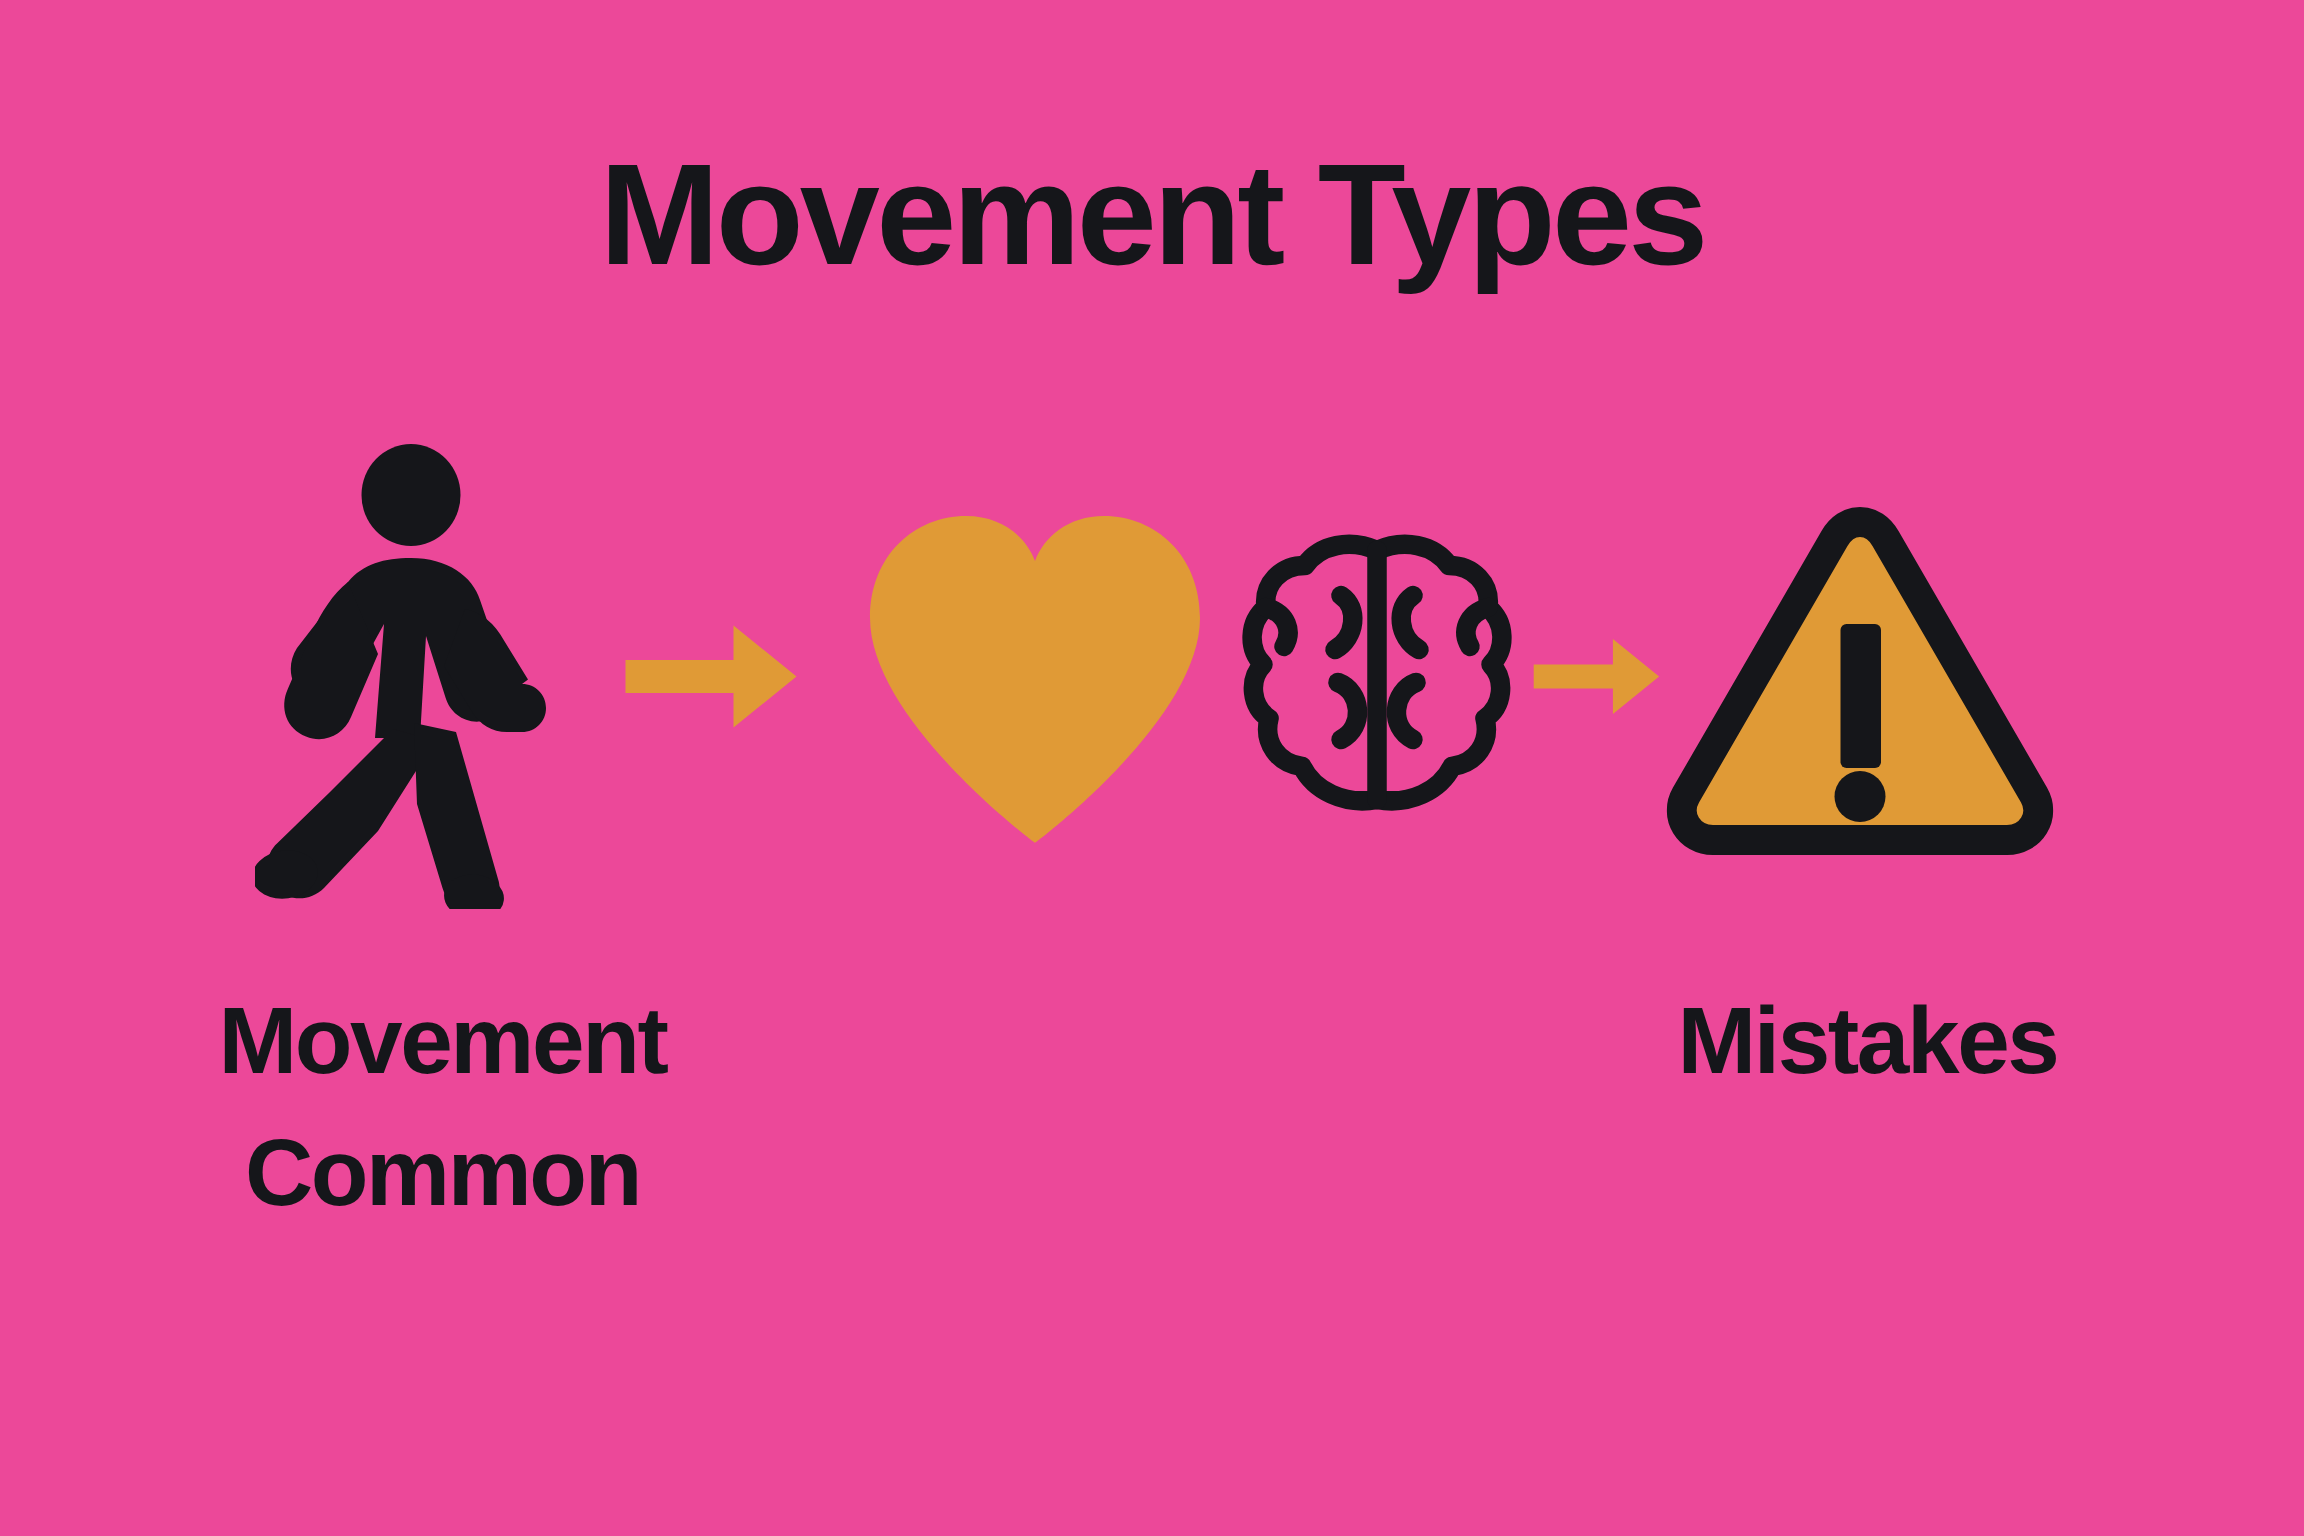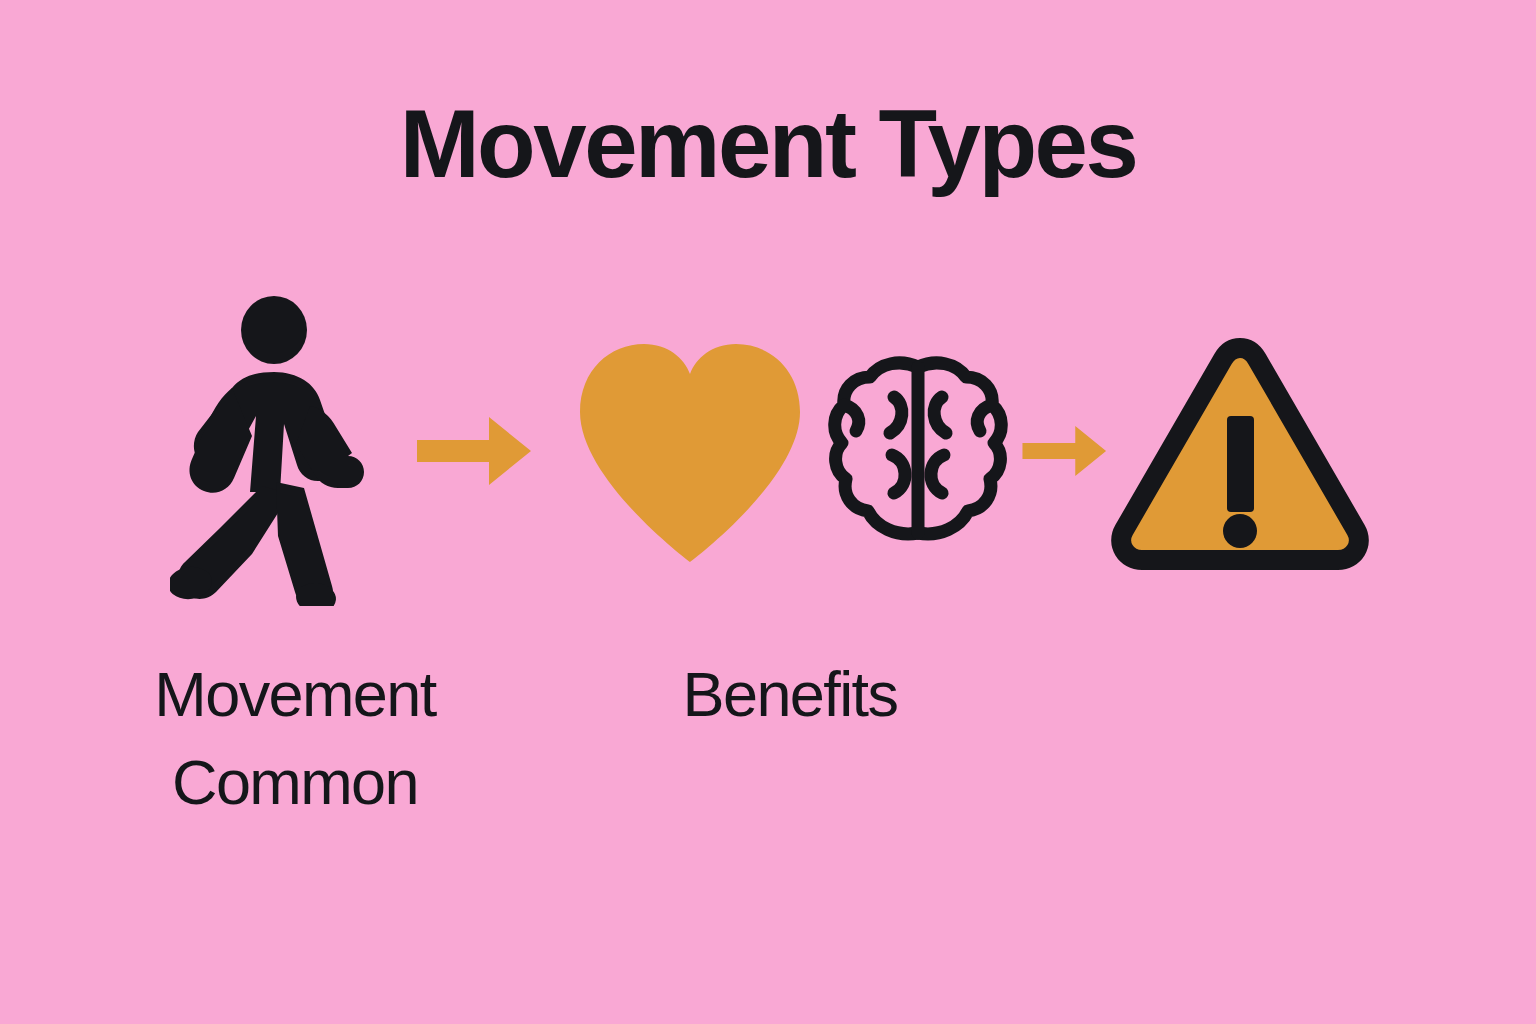--- a/index.html
+++ b/index.html
@@ -11,21 +11,21 @@
     width: 1536px;
     height: 1024px;
     background: #FDFDF6;
     font-family: "Liberation Sans", sans-serif;
     overflow: hidden;
   }
   .canvas {
     position: relative;
     width: 1536px;
     height: 1024px;
-    background: #f9a8d4;
+    background: #ec4899;
   }
 
   
   .title {
     position: absolute;
     left: 0;
     top: 96px;
     width: 1536px;
     text-align: center;
     font-size: 96px;
@@ -66,21 +66,21 @@
     top: 650px;
     width: 1536px;
     height: 180px;
   }
   .label {
     position: absolute;
     top: 0;
     text-align: center;
     font-size: 63px;
     line-height: 88px;
-    font-weight: 400;
+    font-weight: 700;
     letter-spacing: -1.6px;
     color: #15161A;
   }
   .label-1 { left: 85px;   width: 420px; }
   .label-2 { left: 615px;  width: 350px; }
   .label-3 { left: 1025px; width: 440px; }
   .label .ln { display: block; }
 </style>
 </head>
 <body>
@@ -229,21 +229,21 @@
   </div>
 
   <div class="labels-row">
 
     <div class="label label-1">
       <span class="ln">Movement</span>
       <span class="ln">Common</span>
     </div>
 
     <div class="label label-2">
-      <span class="ln">Benefits</span>
     </div>
 
     <div class="label label-3">
+      <span class="ln">Mistakes</span>
     </div>
 
   </div>
 
 </div>
 
 </body></html>

